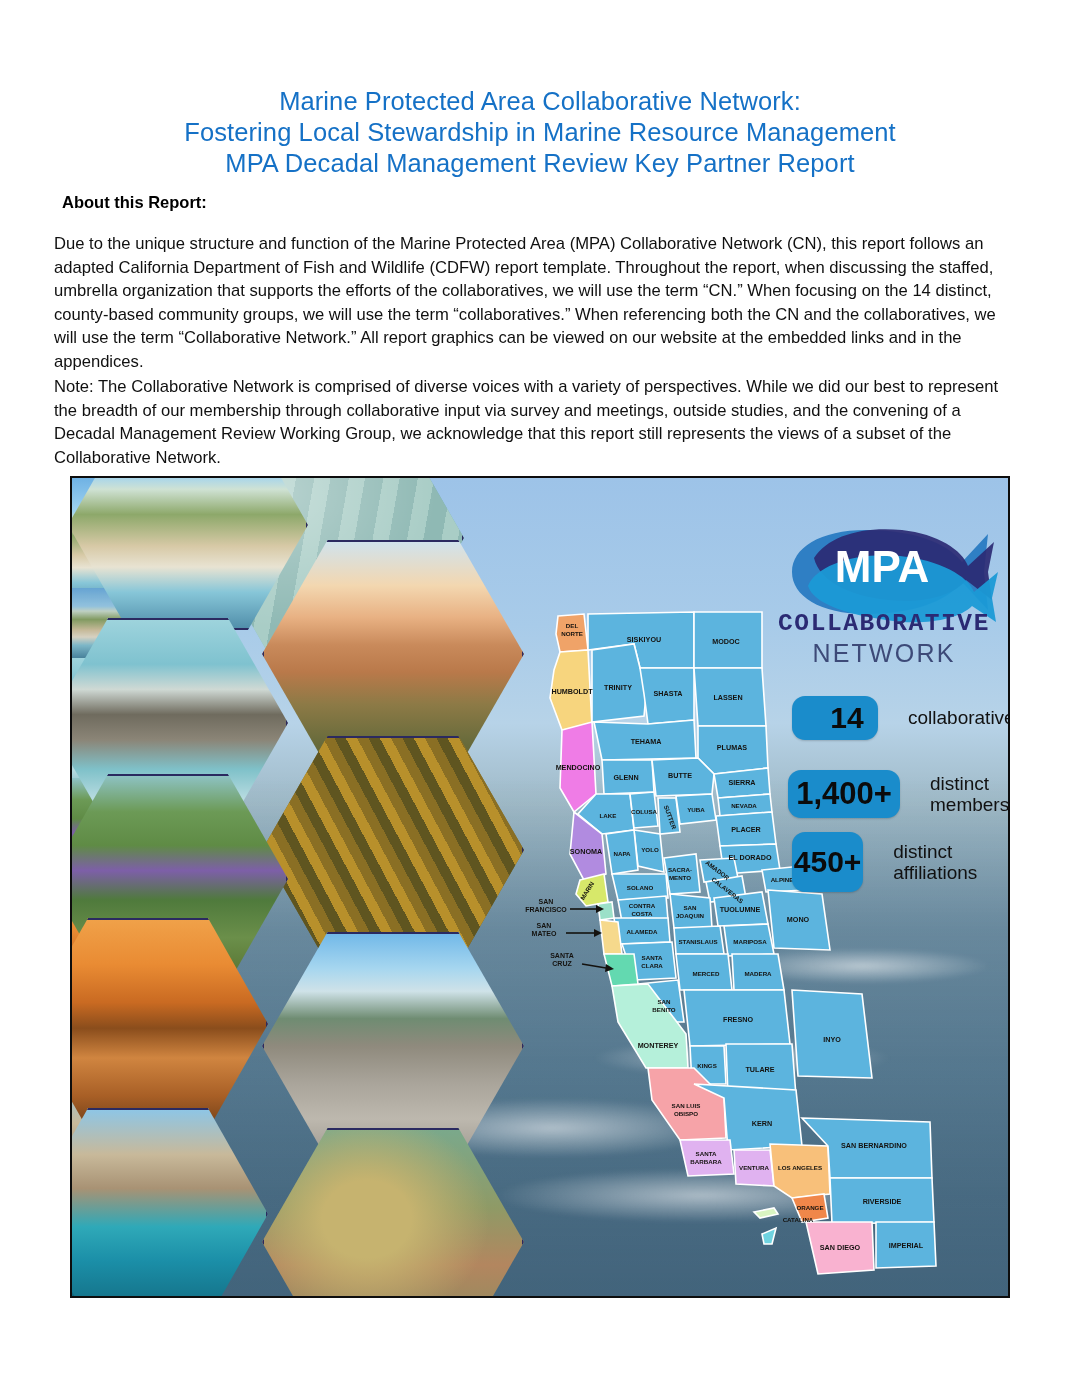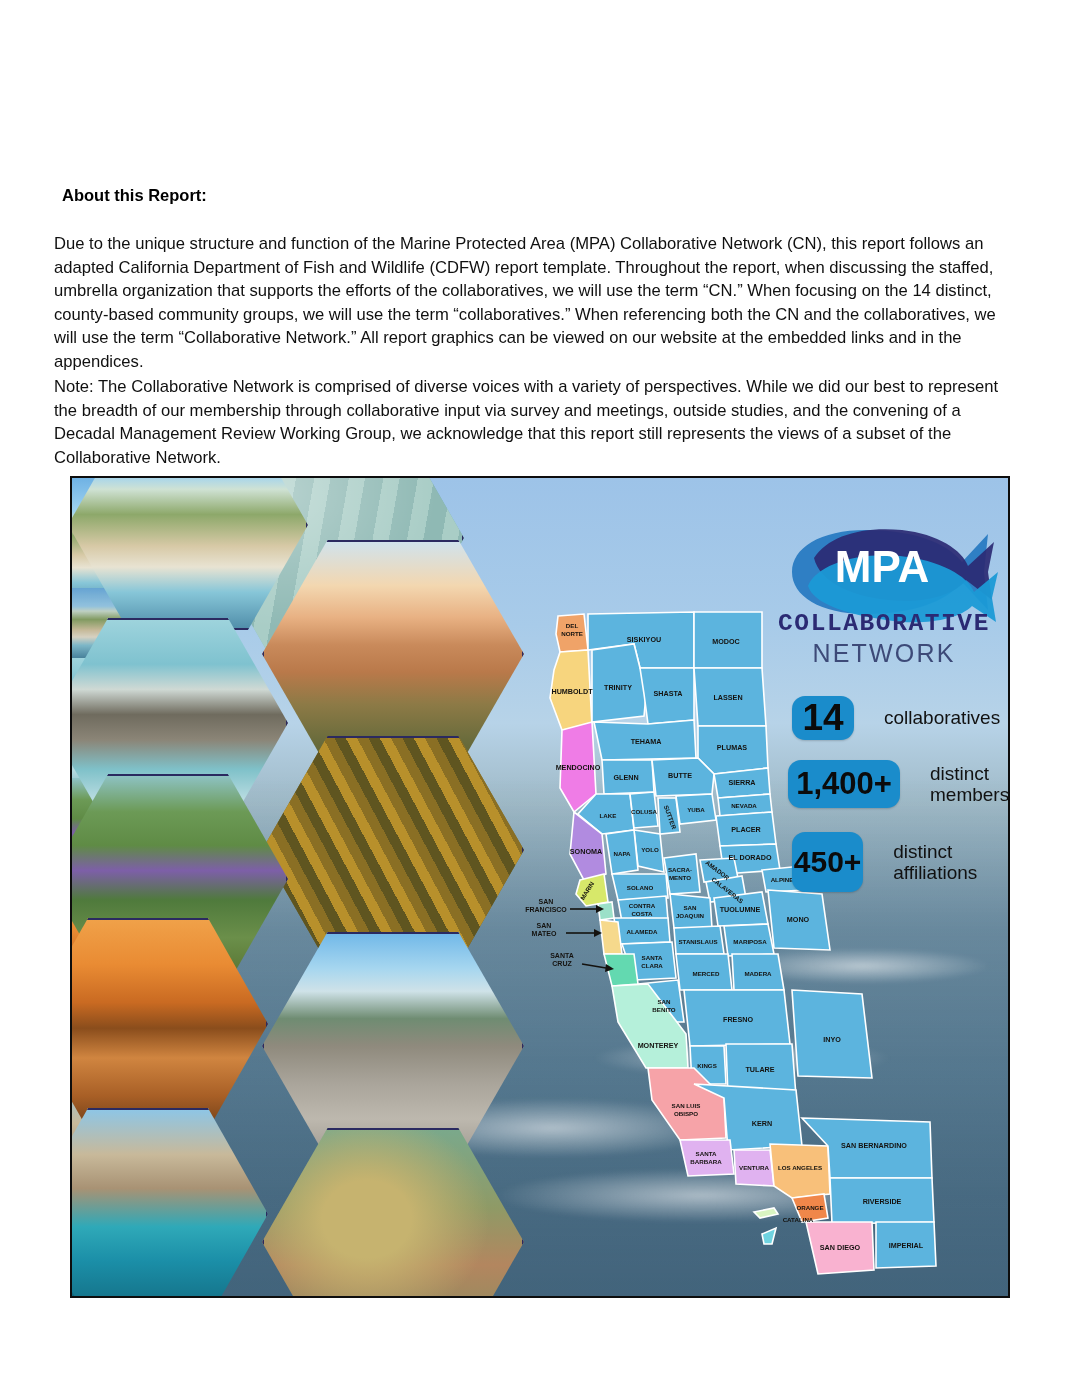--- a/index.html
+++ b/index.html
@@ -20,21 +20,21 @@
     color:#1571C6;
     font-size:25.5px;
     line-height:31px;
     letter-spacing:.1px;
     font-weight:400;
     white-space:nowrap;
   }
 
   
   .about-head{
-    position:absolute;left:62px;top:186px;
+    position:absolute;left:62px;top:193px;
     font-size:16.5px;font-weight:bold;color:#000;
   }
   .para{
     position:absolute;left:54px;width:952px;
     font-size:16.6px;line-height:23.5px;color:#101010;
     text-align:left;
   }
   .para.p1{top:232px;}
   .para.p2{top:375px;}
 
@@ -122,40 +122,45 @@
   .stat{position:absolute;display:flex;align-items:center;}
   .chip{
     background:#1a8ccb;border-radius:13px;
     color:#0b0b0b;font-weight:bold;
     display:flex;align-items:center;justify-content:center;
     box-shadow:0 1px 2px rgba(0,0,0,.18);
   }
   .stat-label{color:#111;margin-left:30px;line-height:1.12;}
 
   .stat1{left:720px;top:218px;}
-  .stat1 .chip{width:62px;height:44px;font-size:37px;}
+  .stat1 .chip{width:62px;height:44px;font-size:30px;padding-left:24px;}
   .stat1 .stat-label{font-size:19px;}
 
-  .stat2{left:716px;top:282px;}
+  .stat2{left:716px;top:292px;}
   .stat2 .chip{width:112px;height:48px;font-size:31px;}
   .stat2 .stat-label{font-size:19px;}
 
   .stat3{left:720px;top:354px;}
   .stat3 .chip{width:92px;height:60px;font-size:30px;}
   .stat3 .stat-label{font-size:19px;}
 
   
   .camap{position:absolute;left:390px;top:120px;width:520px;height:660px;}
   .camap svg{display:block;width:100%;height:100%;overflow:visible;}
 </style>
 </head>
 <body>
 
 <div class="page">
 
+  <div class="title-block">
+    <div class="title-line">Marine Protected Area Collaborative Network:</div>
+    <div class="title-line">Fostering Local Stewardship in Marine Resource Management</div>
+    <div class="title-line">MPA Decadal Management Review Key Partner Report</div>
+  </div>
 
   <div class="about-head">About this Report:</div>
   <div class="para p1">Due to the unique structure and function of the Marine Protected Area (MPA) Collaborative Network (CN), this report follows an adapted California Department of Fish and Wildlife (CDFW) report template. Throughout the report, when discussing the staffed, umbrella organization that supports the efforts of the collaboratives, we will use the term “CN.” When focusing on the 14 distinct, county-based community groups, we will use the term “collaboratives.” When referencing both the CN and the collaboratives, we will use the term “Collaborative Network.” All report graphics can be viewed on our website at the embedded links and in the appendices.</div>
   <div class="para p2">Note: The Collaborative Network is comprised of diverse voices with a variety of perspectives. While we did our best to represent the breadth of our membership through collaborative input via survey and meetings, outside studies, and the convening of a Decadal Management Review Working Group, we acknowledge that this report still represents the views of a subset of the Collaborative Network.</div>
 
   <div class="figure">
     <div class="fig-inner">
 
       <div class="water"></div>
       <div class="foam" style="left:300px;top:620px;width:360px;height:60px;"></div>

